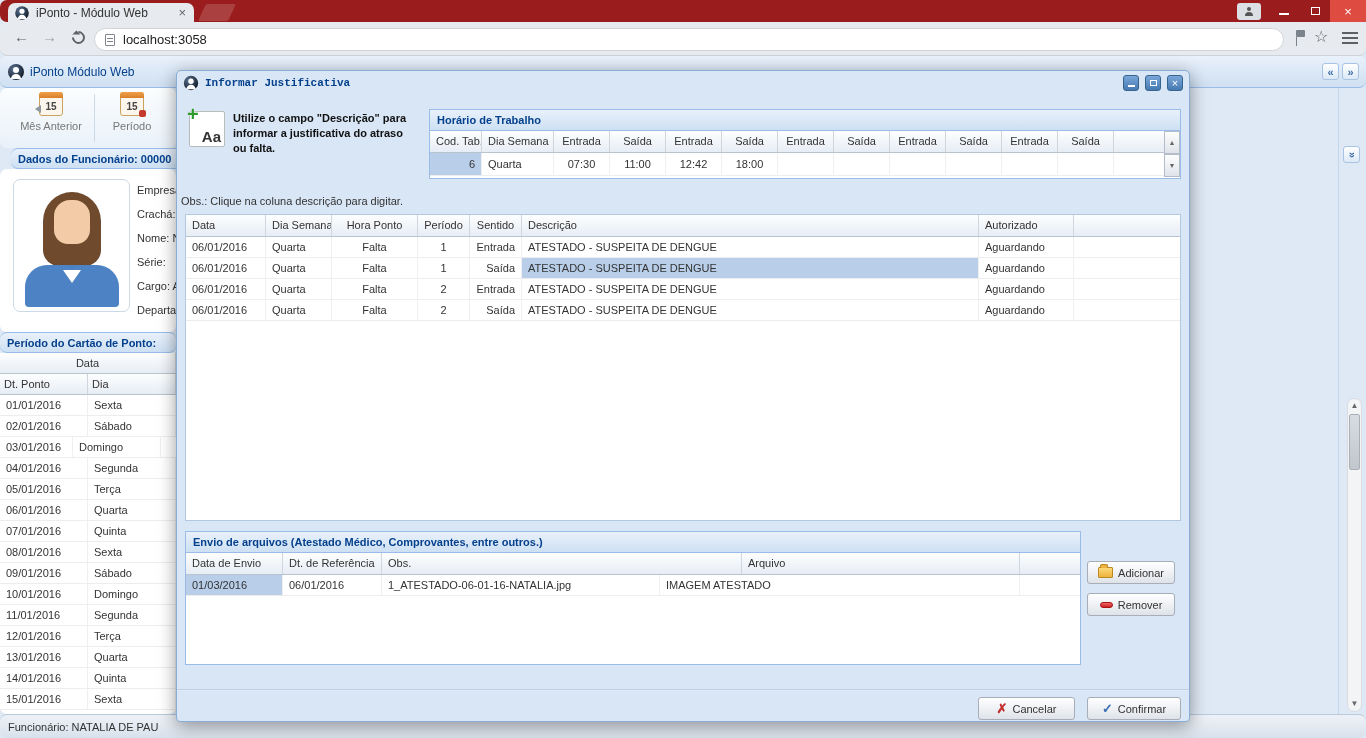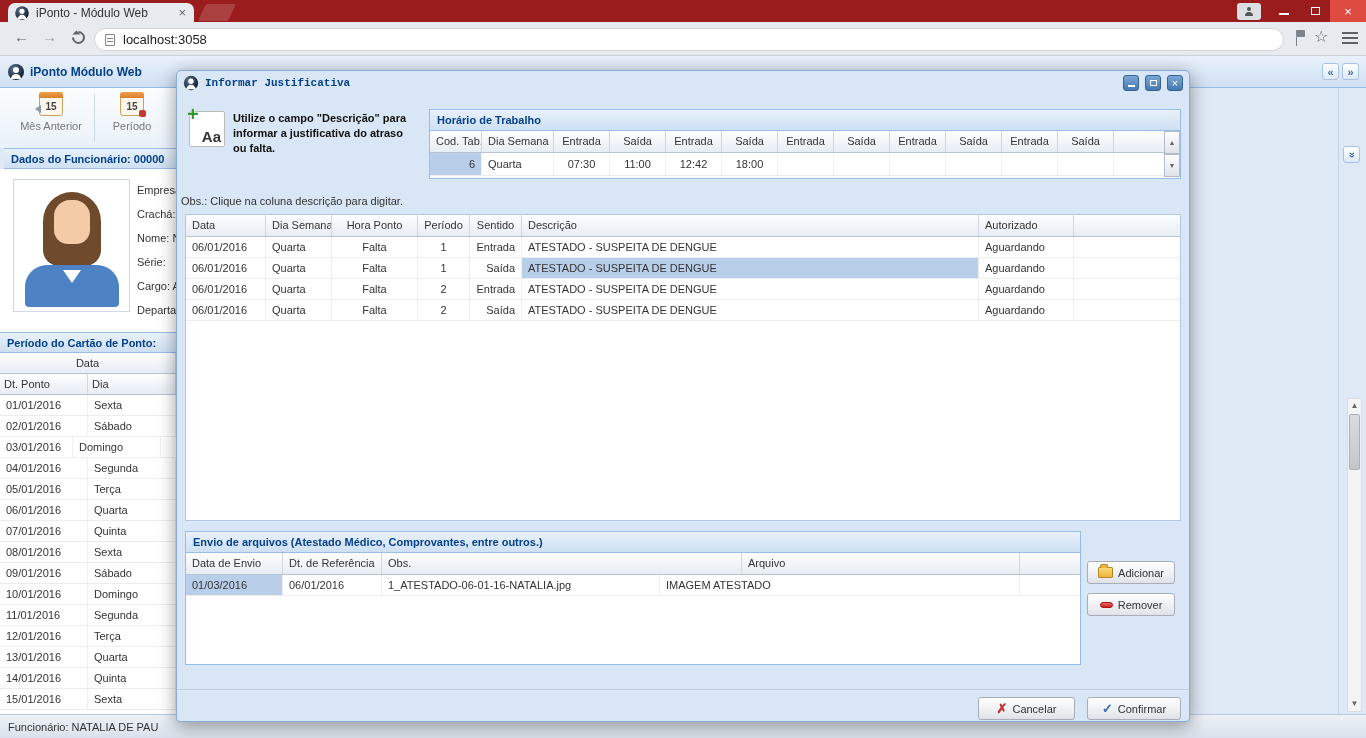--- a/index.html
+++ b/index.html
@@ -1,18 +1,18 @@
 <!DOCTYPE html>
 <html style="--accent: #04408c; --panel-border: #99bce8; --selection: #b9cfe9; --chrome: #9b1c1c; --chrome-close: #dd4b41;"><head>
 <meta charset="utf-8">
 <style>
   *{margin:0;padding:0;box-sizing:border-box;}
   body{font-family:"Liberation Sans",sans-serif;background:#555;}
   .screen{position:relative;width:1366px;height:738px;overflow:hidden;background:#dfe9f5;font-size:11px;color:#222;}
-  .abs{position:absolute;}
+  .abs{position:absolute;border-radius:7px;}
 
   
   .tabstrip{left:0;top:0;width:1366px;height:22px;background:var(--chrome);}
   .tab{position:absolute;left:8px;top:3px;width:186px;height:19px;background:#e7eaee;border-radius:7px 7px 0 0;display:flex;align-items:center;padding:0 6px;}
   .tab-title{font-size:12px;color:#333;margin-left:6px;flex:1;white-space:nowrap;overflow:hidden;}
   .tab-close{color:#666;font-size:13px;line-height:13px;padding:0 2px;cursor:pointer;}
   .newtab{position:absolute;left:202px;top:4px;width:30px;height:17px;background:rgba(255,255,255,.16);transform:skewX(-25deg);border-radius:2px;}
   .profile-btn{position:absolute;left:1237px;top:3px;width:24px;height:17px;background:#dcdfe3;border-radius:3px;display:flex;align-items:center;justify-content:center;}
   .person-icon{position:relative;width:10px;height:10px;}
   .person-icon::before{content:"";position:absolute;left:3px;top:0;width:4px;height:4px;border-radius:50%;background:#555;}
@@ -44,21 +44,21 @@
   .grow{display:flex;border-bottom:1px solid #ededed;background:#fff;}
   .gc{line-height:20px;padding:0 6px;border-right:1px solid #efefef;white-space:nowrap;overflow:hidden;color:#333;}
   .sel{background:var(--selection) !important;}
   .ac{text-align:center;} .ar{text-align:right;}
   .fill{flex:1;border-right:none;}
   .btn{display:flex;align-items:center;justify-content:center;gap:5px;background:linear-gradient(#ffffff,#dfe3e9);border:1px solid #a8aeb8;border-radius:3px;font-size:11px;color:#333;cursor:pointer;}
   .tool{display:flex;align-items:center;justify-content:center;width:17px;height:17px;border:1px solid #a9c3e2;border-radius:3px;background:linear-gradient(#fff,#dce9f6);color:#3f6fa8;font-weight:bold;font-size:11px;}
 
   
   .app-header{left:0;top:56px;width:1366px;height:32px;background:linear-gradient(#e9f1fb,#cfe0f2);border-bottom:1px solid var(--panel-border);}
-  .app-title{position:absolute;left:30px;top:9px;font-size:12px;font-weight:bold;color:var(--accent);}
+  .app-title{position:absolute;left:30px;top:9px;font-size:12px;font-weight:normal;color:var(--accent);}
   .logo{width:16px;height:16px;border-radius:50%;background:radial-gradient(circle at 35% 30%,#5a718f,#16202f 72%);position:relative;flex:none;}
   .logo::before{content:"";position:absolute;left:5px;top:3px;width:6px;height:6px;background:#fff;border-radius:50%;}
   .logo::after{content:"";position:absolute;left:3px;top:10px;width:10px;height:5px;background:#fff;border-radius:5px 5px 0 0;}
   .logo.sm{transform:scale(.85);}
 
   .side-toolbar{left:0;top:88px;width:176px;height:60px;background:linear-gradient(#fbfdfe,#e9f1f9);}
   .tb-btn{position:absolute;display:flex;flex-direction:column;align-items:center;gap:4px;color:#777;cursor:pointer;}
   .cal{width:24px;height:24px;position:relative;background:#fdf6ec;border:1px solid #caa35f;border-radius:3px;}
   .cal::before{content:"";position:absolute;left:-1px;right:-1px;top:-1px;height:6px;background:linear-gradient(#f0a04a,#d97f2a);border-radius:3px 3px 0 0;}
   .cal .d{position:absolute;left:0;right:0;top:8px;text-align:center;font-size:10px;font-weight:bold;color:#444;}
@@ -162,21 +162,21 @@
   </div>
   <div class="tb-sep abs"></div>
   <div class="tb-btn abs" style="left:100px;top:92px;width:64px;">
     <span class="cal">
         <span class="mark"></span>
         <span class="d">15</span>
       </span>
     <span>Período</span>
   </div>
 
-  <div class="abs ext-hdr" style="left:4px;top:148px;width:176px;height:21px;">Dados do Funcionário: 00000</div>
+  <div class="abs ext-hdr" style="left:11px;top:148px;width:176px;height:21px;">Dados do Funcionário: 00000</div>
   <div class="abs" style="left:0;top:169px;width:176px;height:163px;background:#fff;"></div>
   <div class="avatar abs">
     <span class="av-hair"></span>
       <span class="av-face"></span>
       <span class="av-body"></span>
       <span class="av-collar"></span>
   </div>
   <div class="fld abs" style="top:184px;">Empresa</div>
   <div class="fld abs" style="top:208px;">Crachá:</div>
   <div class="fld abs" style="top:232px;">Nome: N</div>

